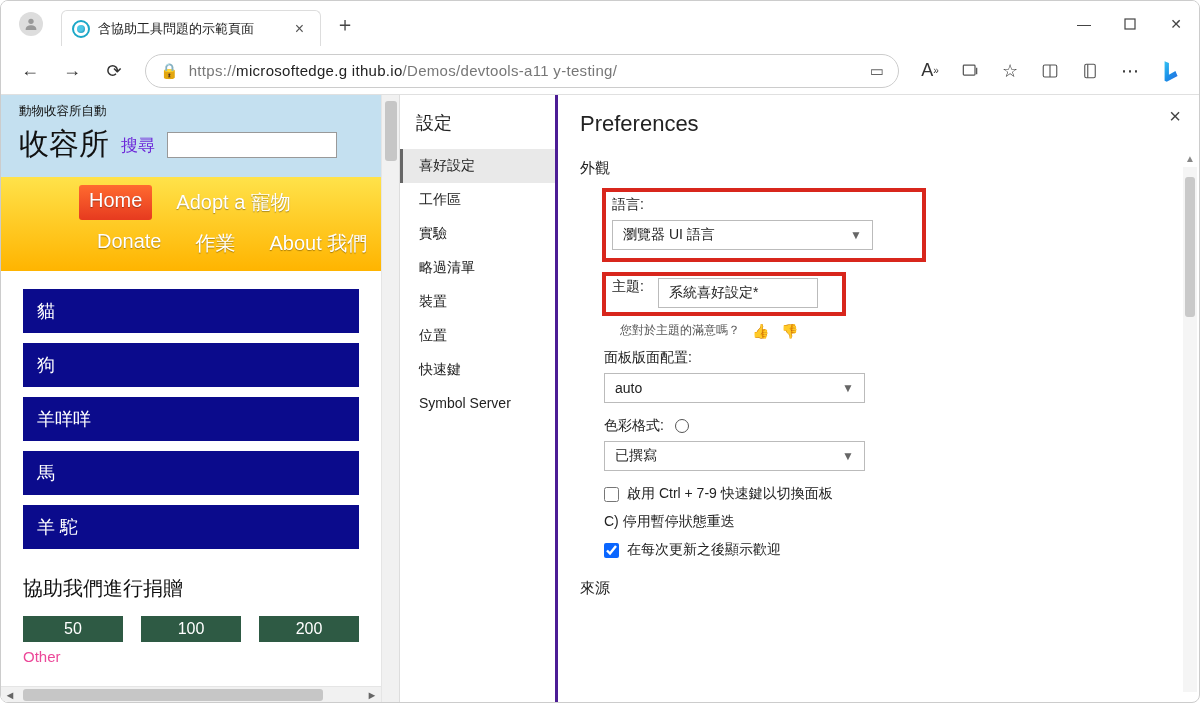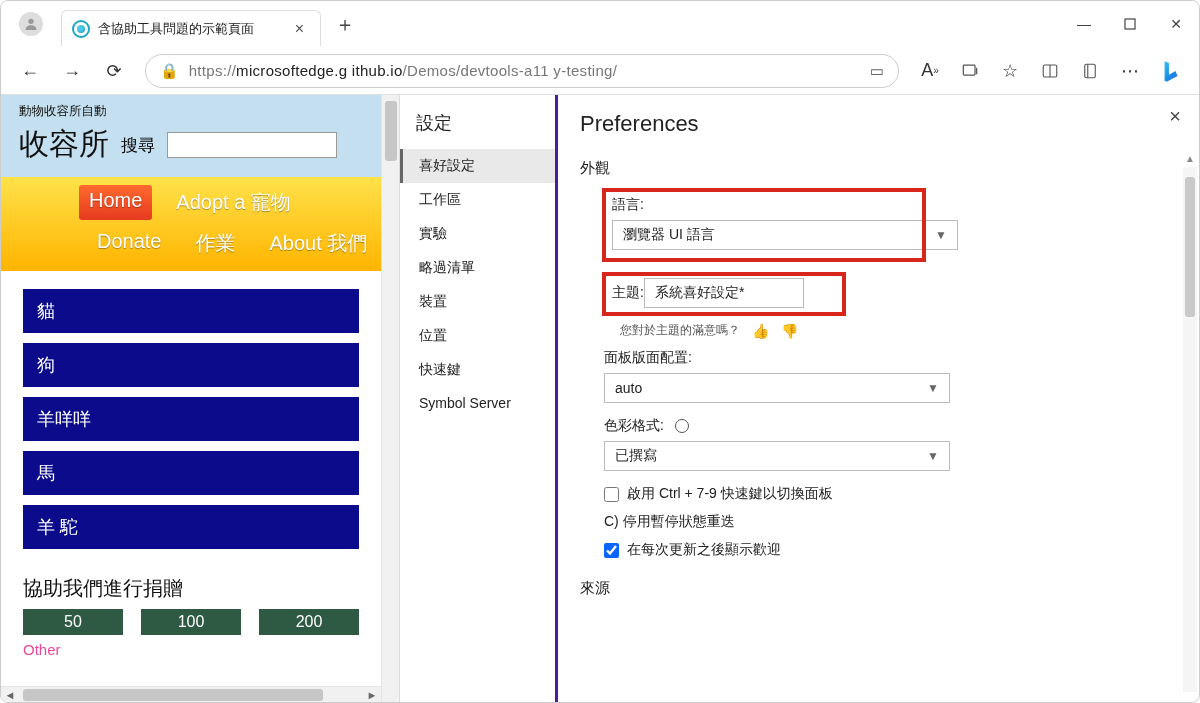--- a/index.html
+++ b/index.html
@@ -38,53 +38,53 @@
 .page-vscroll .thumb { position:absolute; top:6px; left:3px; width:12px; height:60px; background:#c6c6c6; border-radius:3px;}
 .page-hscroll { position:absolute; bottom:0; left:0; right:18px; height:16px; background:#f1f1f1; border-top:1px solid #e5e5e5;}
 .page-hscroll .thumb { position:absolute; left:22px; top:2px; height:12px; width:300px; background:#c6c6c6; border-radius:3px;}
 .page-hscroll .arrow { position:absolute; top:0; width:18px; height:16px; display:flex; align-items:center; justify-content:center; color:#666; font-size:11px;}
 
 
 .banner { background:#c4e0f0; padding: 8px 18px 12px; }
 .banner .small { font-size:12.5px; color:#111; }
 .banner .row { display:flex; align-items:center; gap:12px; margin-top:4px;}
 .banner .brand { font-size:30px; color:#111; }
-.banner .search-label { font-size:17px; color:#000000; align-self:flex-start; margin-top:2px;}
+.banner .search-label { font-size:17px; color:#6d28d9; align-self:flex-start; margin-top:2px;}
 .banner input { width: 170px; height: 26px; border:1px solid #999; background:#fff; padding:0 4px;}
 
 .navbar { background: linear-gradient(#ffe24a, #ffb400); padding: 8px 0 10px; }
 .navbar .row1, .navbar .row2 { display:flex; gap:14px; padding-left:78px; }
 .navbar a { color:#fff; font-size:20px; text-decoration:none; text-shadow:0 1px 1px rgba(0,0,0,.35); padding:4px 10px;}
 .navbar a.active { background:linear-gradient(#ff6a2f,#e63a1f); border-radius:3px; }
 .navbar .row2 { margin-top:6px; padding-left:86px;}
 
 .catlist { padding: 18px 22px 8px; }
 .catlist .item { background:#0b0b8c; color:#fff; font-size:18px; padding:10px 14px; margin-bottom:10px; }
-.donate-h { font-size:20px; color:#111; padding: 8px 22px 7px;}
+.donate-h { font-size:20px; color:#111; padding: 8px 22px 14px;}
 .amounts { display:flex; gap:18px; padding: 0 22px 6px;}
 .amounts .amt { flex:1; background:#2e5a44; color:#fff; text-align:center; padding:4px 0; font-size:16px;}
 .other { padding: 0 22px 20px; color:#ec4899; font-size:15px;}
 
 
 .devtools { flex:1; display:flex; border-left:1px solid #ddd; min-width:0; }
 .settings-nav { width: 158px; border-right:3px solid #4c1d95; padding-top:14px; position:relative;}
 .settings-title { font-size:18px; color:#222; padding: 2px 16px 14px;}
 .settings-nav .nav-item { font-size:14px; color:#222; padding:8px 16px; cursor:pointer; border-left:3px solid transparent;}
 .settings-nav .nav-item.selected { background:#e9e9e9; border-left:3px solid #666;}
 
 .prefs { flex:1; padding: 16px 24px 0 22px; position:relative; overflow:hidden;}
 .prefs .close { position:absolute; top:10px; right:18px; font-size:20px; color:#444; cursor:pointer;}
 .prefs h1 { font-size:22px; font-weight:400; color:#222; margin-bottom:22px;}
 .section-h { font-size:15px; color:#222; margin: 4px 0 12px;}
 .field { margin: 0 0 14px 24px; }
 .field-label { font-size:14px; color:#222; margin-bottom:6px; display:block;}
-.select { width: 346px; height:30px; border:1px solid #bbb; display:flex; align-items:center; justify-content:space-between; padding:0 10px; font-size:14px; color:#222; background:#fff; cursor:pointer;}
+.select { width: 261px; height:30px; border:1px solid #bbb; display:flex; align-items:center; justify-content:space-between; padding:0 10px; font-size:14px; color:#222; background:#fff; cursor:pointer;}
 .select .caret { color:#666; font-size:12px;}
 .hl-red { outline: 4px solid #d8261c; outline-offset: -2px; padding: 6px 8px 10px; }
-.theme-row { display:flex; align-items:center; }
+.theme-row { display:flex; align-items:flex-start; gap:14px; }
 .theme-row .select { width: 160px; }
 .feedback { font-size:12px; color:#555; padding-left:40px; margin-top:-6px; margin-bottom:10px; display:flex; align-items:center; gap:12px;}
 .thumb-icon { color:#777; font-size:14px; cursor:pointer;}
 .color-label { display:flex; align-items:center; gap:11px;}
 .warn-circle { width:14px; height:14px; border:1.5px solid #555; border-radius:50%; display:inline-block;}
 .check-row { display:flex; align-items:center; gap:8px; margin:10px 0 10px 24px; font-size:14px; color:#222;}
 .check-row input[type=checkbox]{ width:15px; height:15px; accent-color:#0a66ff;}
 .prefs-scroll { position:absolute; right:2px; top:72px; width:14px; bottom:10px; background:#f5f5f5;}
 .prefs-scroll .thumb { position:absolute; top:10px; left:2px; width:10px; height:140px; background:#c9c9c9; border-radius:3px;}
 .prefs-scroll .arrow { position:absolute; left:0; width:14px; height:14px; display:flex; align-items:center; justify-content:center; color:#888; font-size:10px;}

